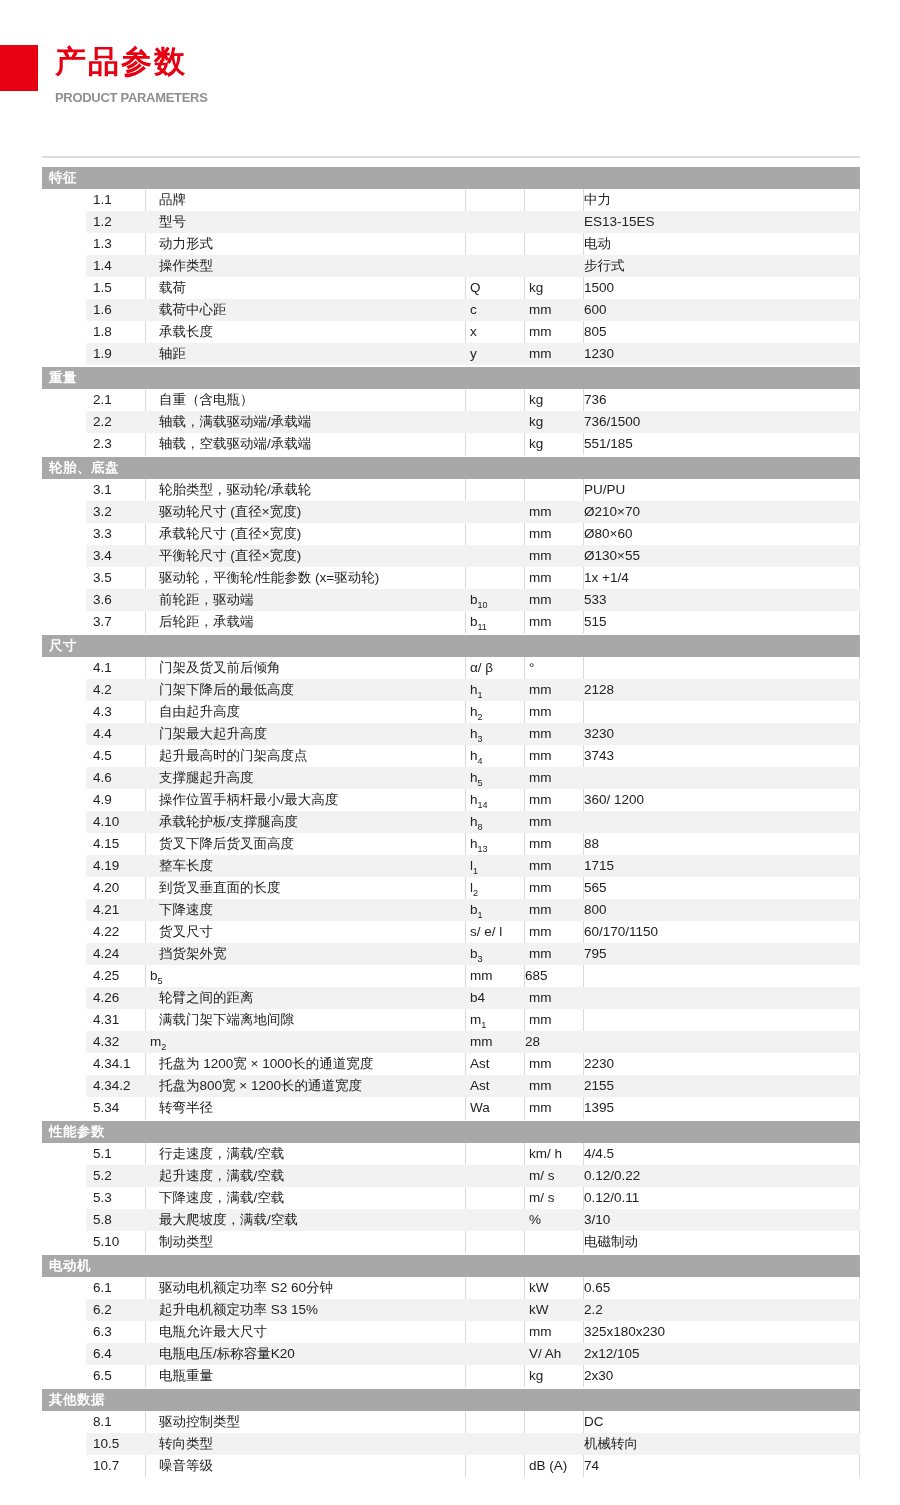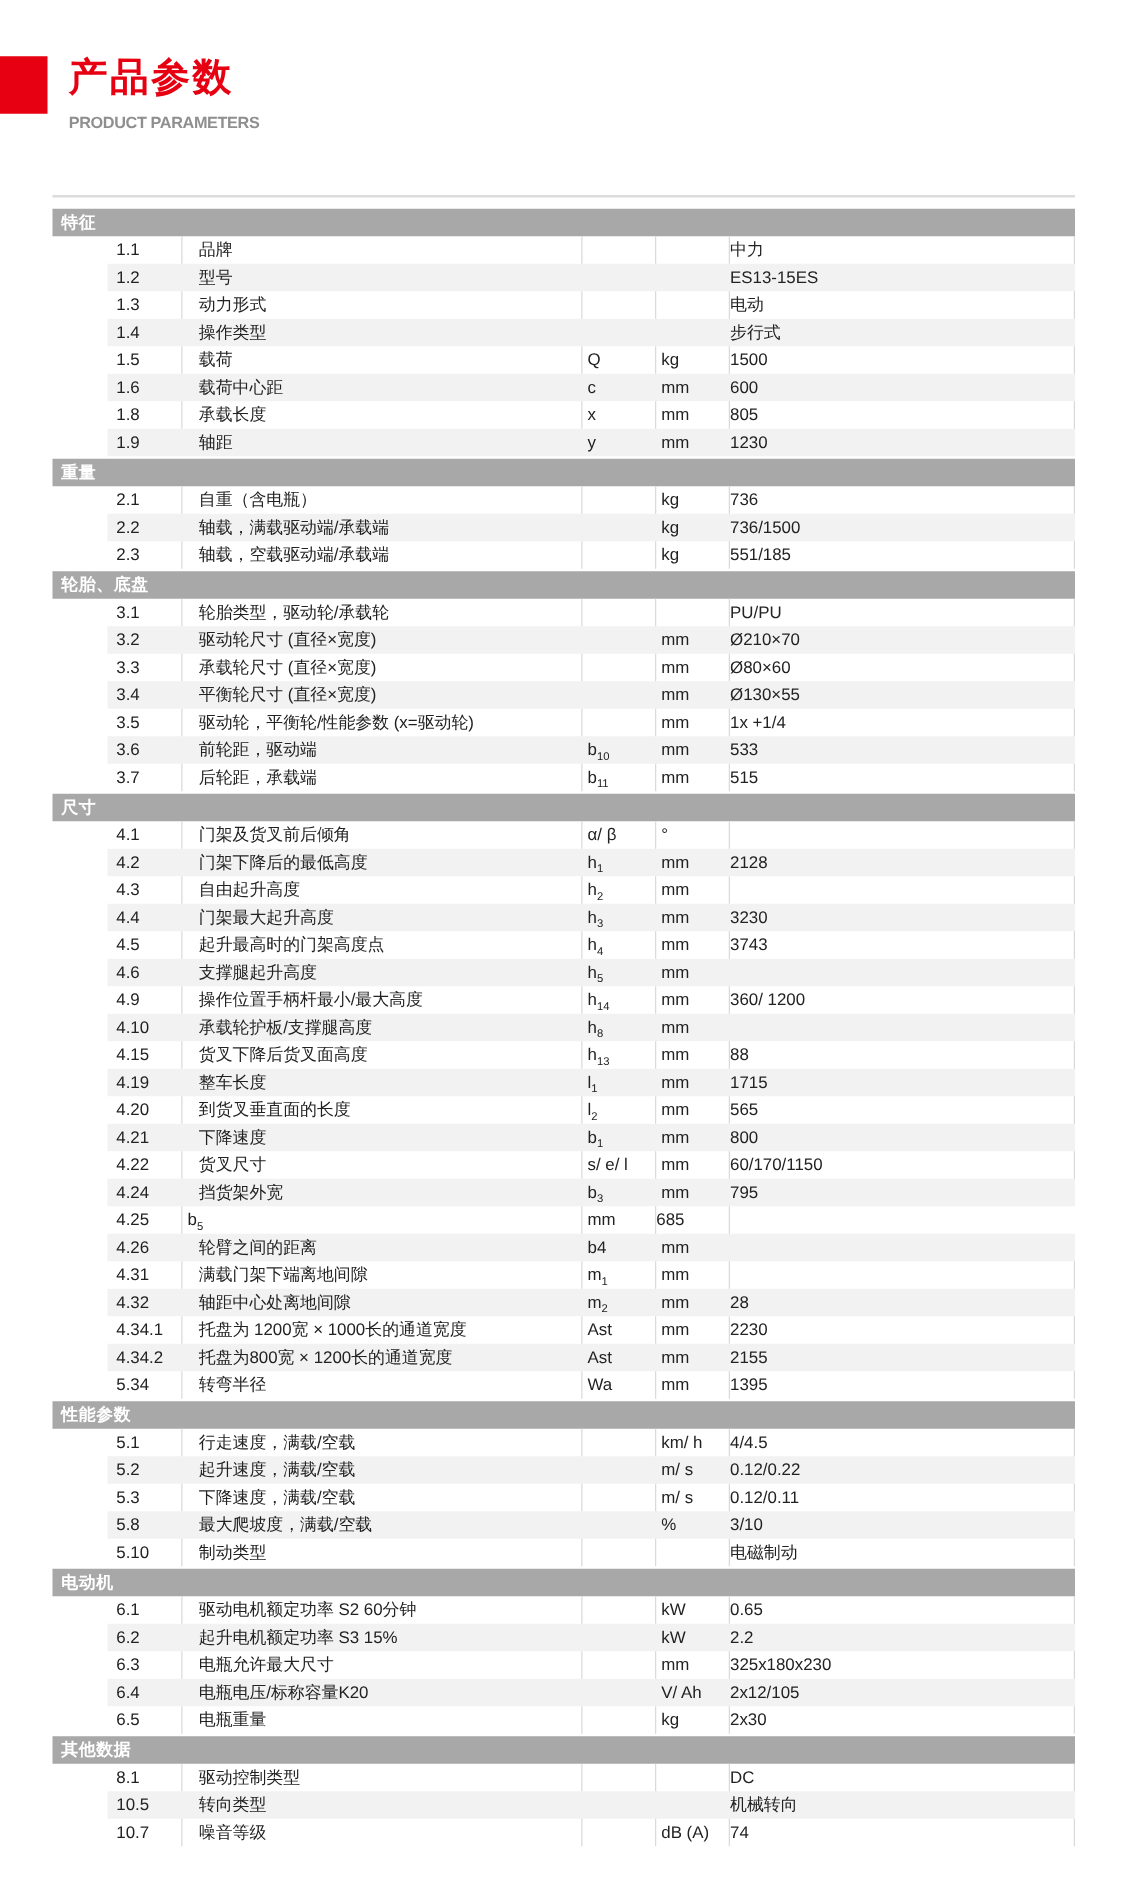--- a/index.html
+++ b/index.html
@@ -313,21 +313,20 @@
       </div>
       <div class="row w">
         <div class="cell no">4.31</div>
         <div class="cell label">满载门架下端离地间隙</div>
         <div class="cell sym">m<sub>1</sub></div>
         <div class="cell unit">mm</div>
         <div class="cell val"></div>
       </div>
       <div class="row g">
         <div class="cell no">4.32</div>
-        <div class="cell label">轴距中心处离地间隙</div>
         <div class="cell sym">m<sub>2</sub></div>
         <div class="cell unit">mm</div>
         <div class="cell val">28</div>
       </div>
       <div class="row w">
         <div class="cell no">4.34.1</div>
         <div class="cell label">托盘为 1200宽 × 1000长的通道宽度</div>
         <div class="cell sym">Ast</div>
         <div class="cell unit">mm</div>
         <div class="cell val">2230</div>

